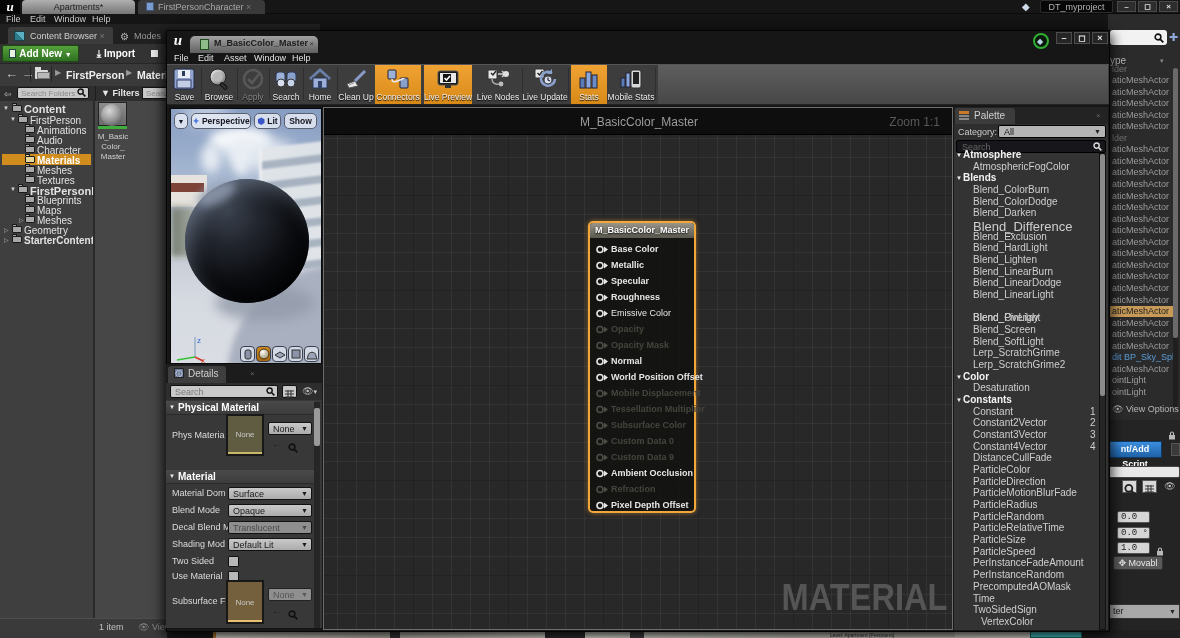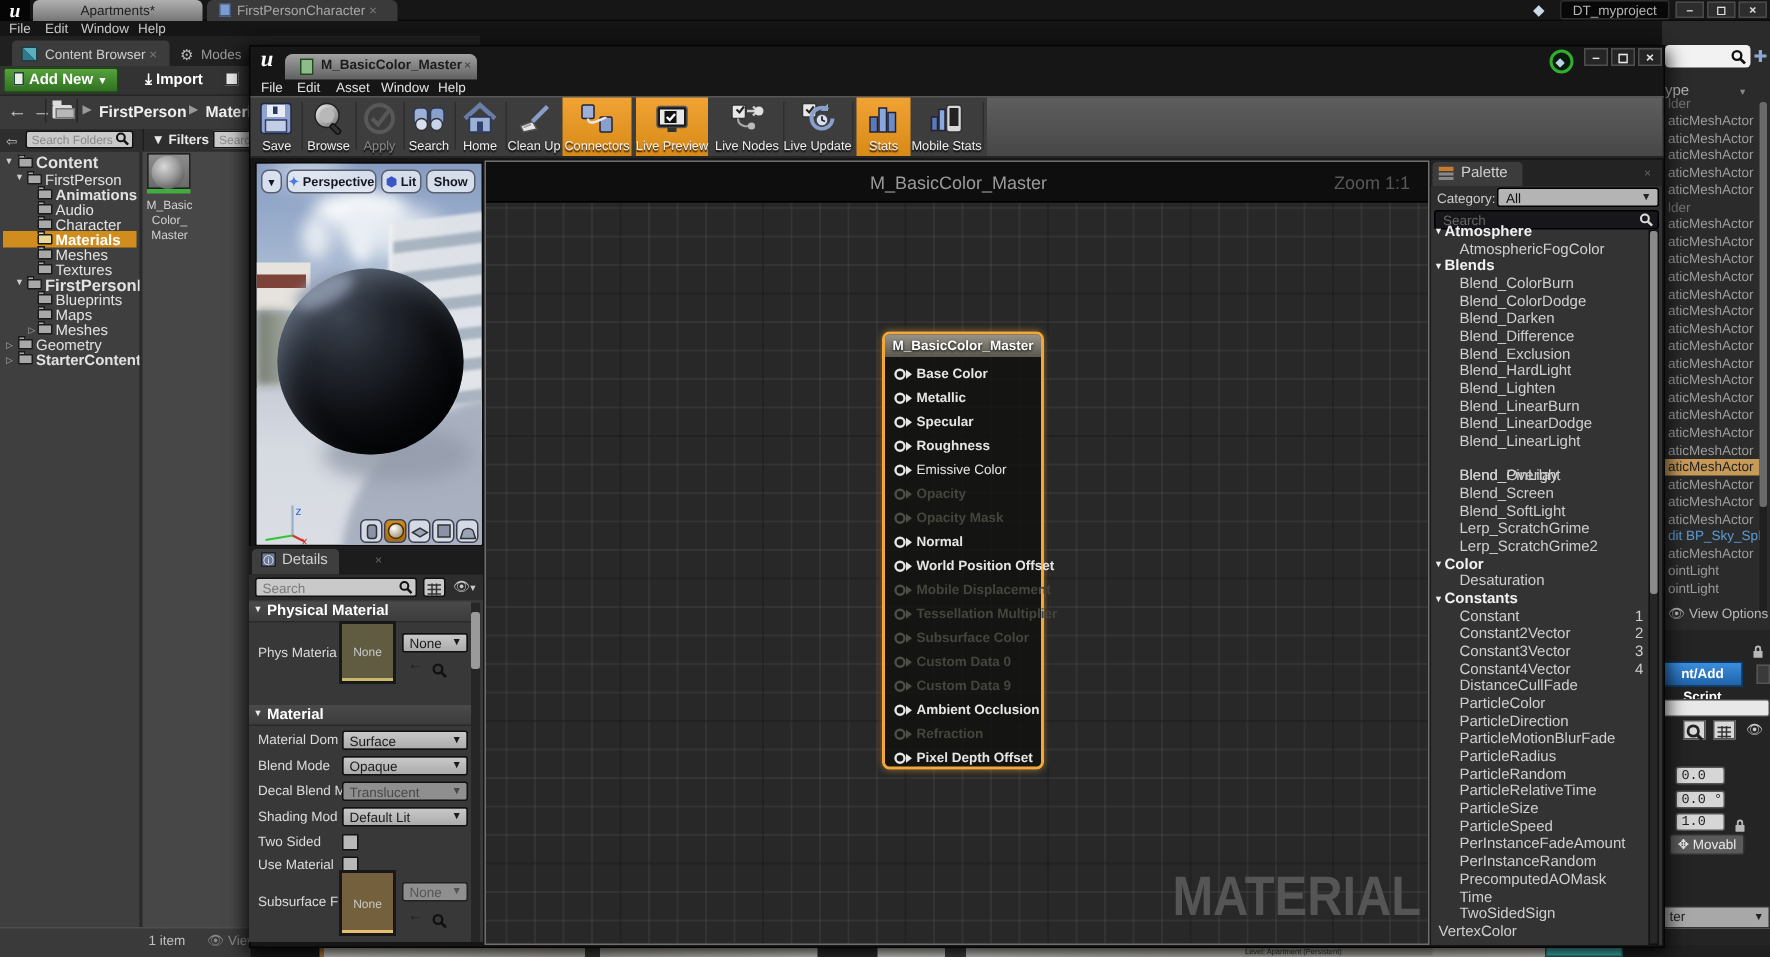--- a/index.html
+++ b/index.html
@@ -58,21 +58,21 @@
     <span class="tx" style="left:3px;top:4px;color:#d0d0d0;font-size:6px">▼</span>
     <span style="position:absolute;left:12px;top:4px;width:10px;height:7px;background:#a8a8a8;border:1px solid #1a1a1a;border-radius:1px"></span>
     <span style="position:absolute;left:12px;top:2px;width:5px;height:2px;background:#a8a8a8;border:1px solid #1a1a1a;border-bottom:none"></span>
     <span class="tx" style="left:24px;top:2px;color:#e2e2e2;font-size:11px;font-weight:700;">Content</span>
     <span class="tx" style="left:10px;top:15px;color:#d0d0d0;font-size:6px">▼</span>
     <span style="position:absolute;left:18px;top:15px;width:10px;height:7px;background:#a8a8a8;border:1px solid #1a1a1a;border-radius:1px"></span>
     <span style="position:absolute;left:18px;top:13px;width:5px;height:2px;background:#a8a8a8;border:1px solid #1a1a1a;border-bottom:none"></span>
     <span class="tx" style="left:30px;top:14px;color:#e2e2e2;font-size:10px;font-weight:400;">FirstPerson</span>
     <span style="position:absolute;left:25px;top:25px;width:10px;height:7px;background:#a8a8a8;border:1px solid #1a1a1a;border-radius:1px"></span>
     <span style="position:absolute;left:25px;top:23px;width:5px;height:2px;background:#a8a8a8;border:1px solid #1a1a1a;border-bottom:none"></span>
-    <span class="tx" style="left:37px;top:24px;color:#e2e2e2;font-size:10px;font-weight:700;">Animations</span>
+    <span class="tx" style="left:37px;top:24px;color:#e2e2e2;font-size:10px;font-weight:400;">Animations</span>
     <span style="position:absolute;left:25px;top:35px;width:10px;height:7px;background:#a8a8a8;border:1px solid #1a1a1a;border-radius:1px"></span>
     <span style="position:absolute;left:25px;top:33px;width:5px;height:2px;background:#a8a8a8;border:1px solid #1a1a1a;border-bottom:none"></span>
     <span class="tx" style="left:37px;top:34px;color:#e2e2e2;font-size:10px;font-weight:400;">Audio</span>
     <span style="position:absolute;left:25px;top:45px;width:10px;height:7px;background:#a8a8a8;border:1px solid #1a1a1a;border-radius:1px"></span>
     <span style="position:absolute;left:25px;top:43px;width:5px;height:2px;background:#a8a8a8;border:1px solid #1a1a1a;border-bottom:none"></span>
     <span class="tx" style="left:37px;top:44px;color:#e2e2e2;font-size:10px;font-weight:400;">Character</span>
     <div class="ab" style="left:2px;top:53px;width:89px;height:11px;background:#d08d1e;"></div>
     <span style="position:absolute;left:25px;top:55px;width:10px;height:7px;background:#e8d89a;border:1px solid #1a1a1a;border-radius:1px"></span>
     <span style="position:absolute;left:25px;top:53px;width:5px;height:2px;background:#e8d89a;border:1px solid #1a1a1a;border-bottom:none"></span>
     <span class="tx" style="left:37px;top:54px;color:#fff;font-size:10px;font-weight:700;">Materials</span>
@@ -561,21 +561,21 @@
         </svg></span></div>
     <div class="ab" style="left:2px;top:41px;width:142px;height:482px;overflow:hidden">
       <span class="tx" style="left:0px;top:4.0px;color:#eee;font-size:6px">▼</span>
       <span class="tx" style="left:7px;top:1.0px;color:#f2f2f2;font-size:10px;font-weight:700">Atmosphere</span>
       <span class="tx" style="left:17px;top:12.7px;color:#cfcfcf;font-size:10px">AtmosphericFogColor</span>
       <span class="tx" style="left:0px;top:27.3px;color:#eee;font-size:6px">▼</span>
       <span class="tx" style="left:7px;top:24.3px;color:#f2f2f2;font-size:10px;font-weight:700">Blends</span>
       <span class="tx" style="left:17px;top:36.0px;color:#cfcfcf;font-size:10px">Blend_ColorBurn</span>
       <span class="tx" style="left:17px;top:47.7px;color:#cfcfcf;font-size:10px">Blend_ColorDodge</span>
       <span class="tx" style="left:17px;top:59.3px;color:#cfcfcf;font-size:10px">Blend_Darken</span>
-      <span class="tx" style="left:17px;top:71.0px;color:#cfcfcf;font-size:10px">Blend_Difference</span>
+      <span class="tx" style="left:17px;top:71.0px;color:#cfcfcf;font-size:13px">Blend_Difference</span>
       <span class="tx" style="left:17px;top:82.7px;color:#cfcfcf;font-size:10px">Blend_Exclusion</span>
       <span class="tx" style="left:17px;top:94.4px;color:#cfcfcf;font-size:10px">Blend_HardLight</span>
       <span class="tx" style="left:17px;top:106.0px;color:#cfcfcf;font-size:10px">Blend_Lighten</span>
       <span class="tx" style="left:17px;top:117.7px;color:#cfcfcf;font-size:10px">Blend_LinearBurn</span>
       <span class="tx" style="left:17px;top:129.4px;color:#cfcfcf;font-size:10px">Blend_LinearDodge</span>
       <span class="tx" style="left:17px;top:141.0px;color:#cfcfcf;font-size:10px">Blend_LinearLight</span>
       <span class="tx" style="left:17px;top:164px;color:#cfcfcf;font-size:10px">Blend_Overlay</span>
       <span class="tx" style="left:17px;top:164.4px;color:#cfcfcf;font-size:10px">Blend_PinLight</span>
       <span class="tx" style="left:17px;top:176.1px;color:#cfcfcf;font-size:10px">Blend_Screen</span>
       <span class="tx" style="left:17px;top:187.7px;color:#cfcfcf;font-size:10px">Blend_SoftLight</span>
@@ -601,16 +601,16 @@
       <span class="tx" style="left:17px;top:351.1px;color:#cfcfcf;font-size:10px">ParticleRadius</span>
       <span class="tx" style="left:17px;top:362.8px;color:#cfcfcf;font-size:10px">ParticleRandom</span>
       <span class="tx" style="left:17px;top:374.4px;color:#cfcfcf;font-size:10px">ParticleRelativeTime</span>
       <span class="tx" style="left:17px;top:386.1px;color:#cfcfcf;font-size:10px">ParticleSize</span>
       <span class="tx" style="left:17px;top:397.8px;color:#cfcfcf;font-size:10px">ParticleSpeed</span>
       <span class="tx" style="left:17px;top:409.4px;color:#cfcfcf;font-size:10px">PerInstanceFadeAmount</span>
       <span class="tx" style="left:17px;top:421.1px;color:#cfcfcf;font-size:10px">PerInstanceRandom</span>
       <span class="tx" style="left:17px;top:432.8px;color:#cfcfcf;font-size:10px">PrecomputedAOMask</span>
       <span class="tx" style="left:17px;top:444.5px;color:#cfcfcf;font-size:10px">Time</span>
       <span class="tx" style="left:17px;top:456.1px;color:#cfcfcf;font-size:10px">TwoSidedSign</span>
-      <span class="tx" style="left:3px;top:467.8px;color:#cfcfcf;font-size:10px">VertexColor</span>
+      <span class="tx" style="left:25px;top:467.8px;color:#cfcfcf;font-size:10px">VertexColor</span>
     </div>
     <div class="ab" style="left:145px;top:46px;width:7px;height:477px;background:#262626;border:1px solid #111"></div>
     <div class="ab" style="left:146px;top:47px;width:5px;height:242px;background:#8a8a8a;border-radius:2px"></div>
   </div>
 </body></html>

